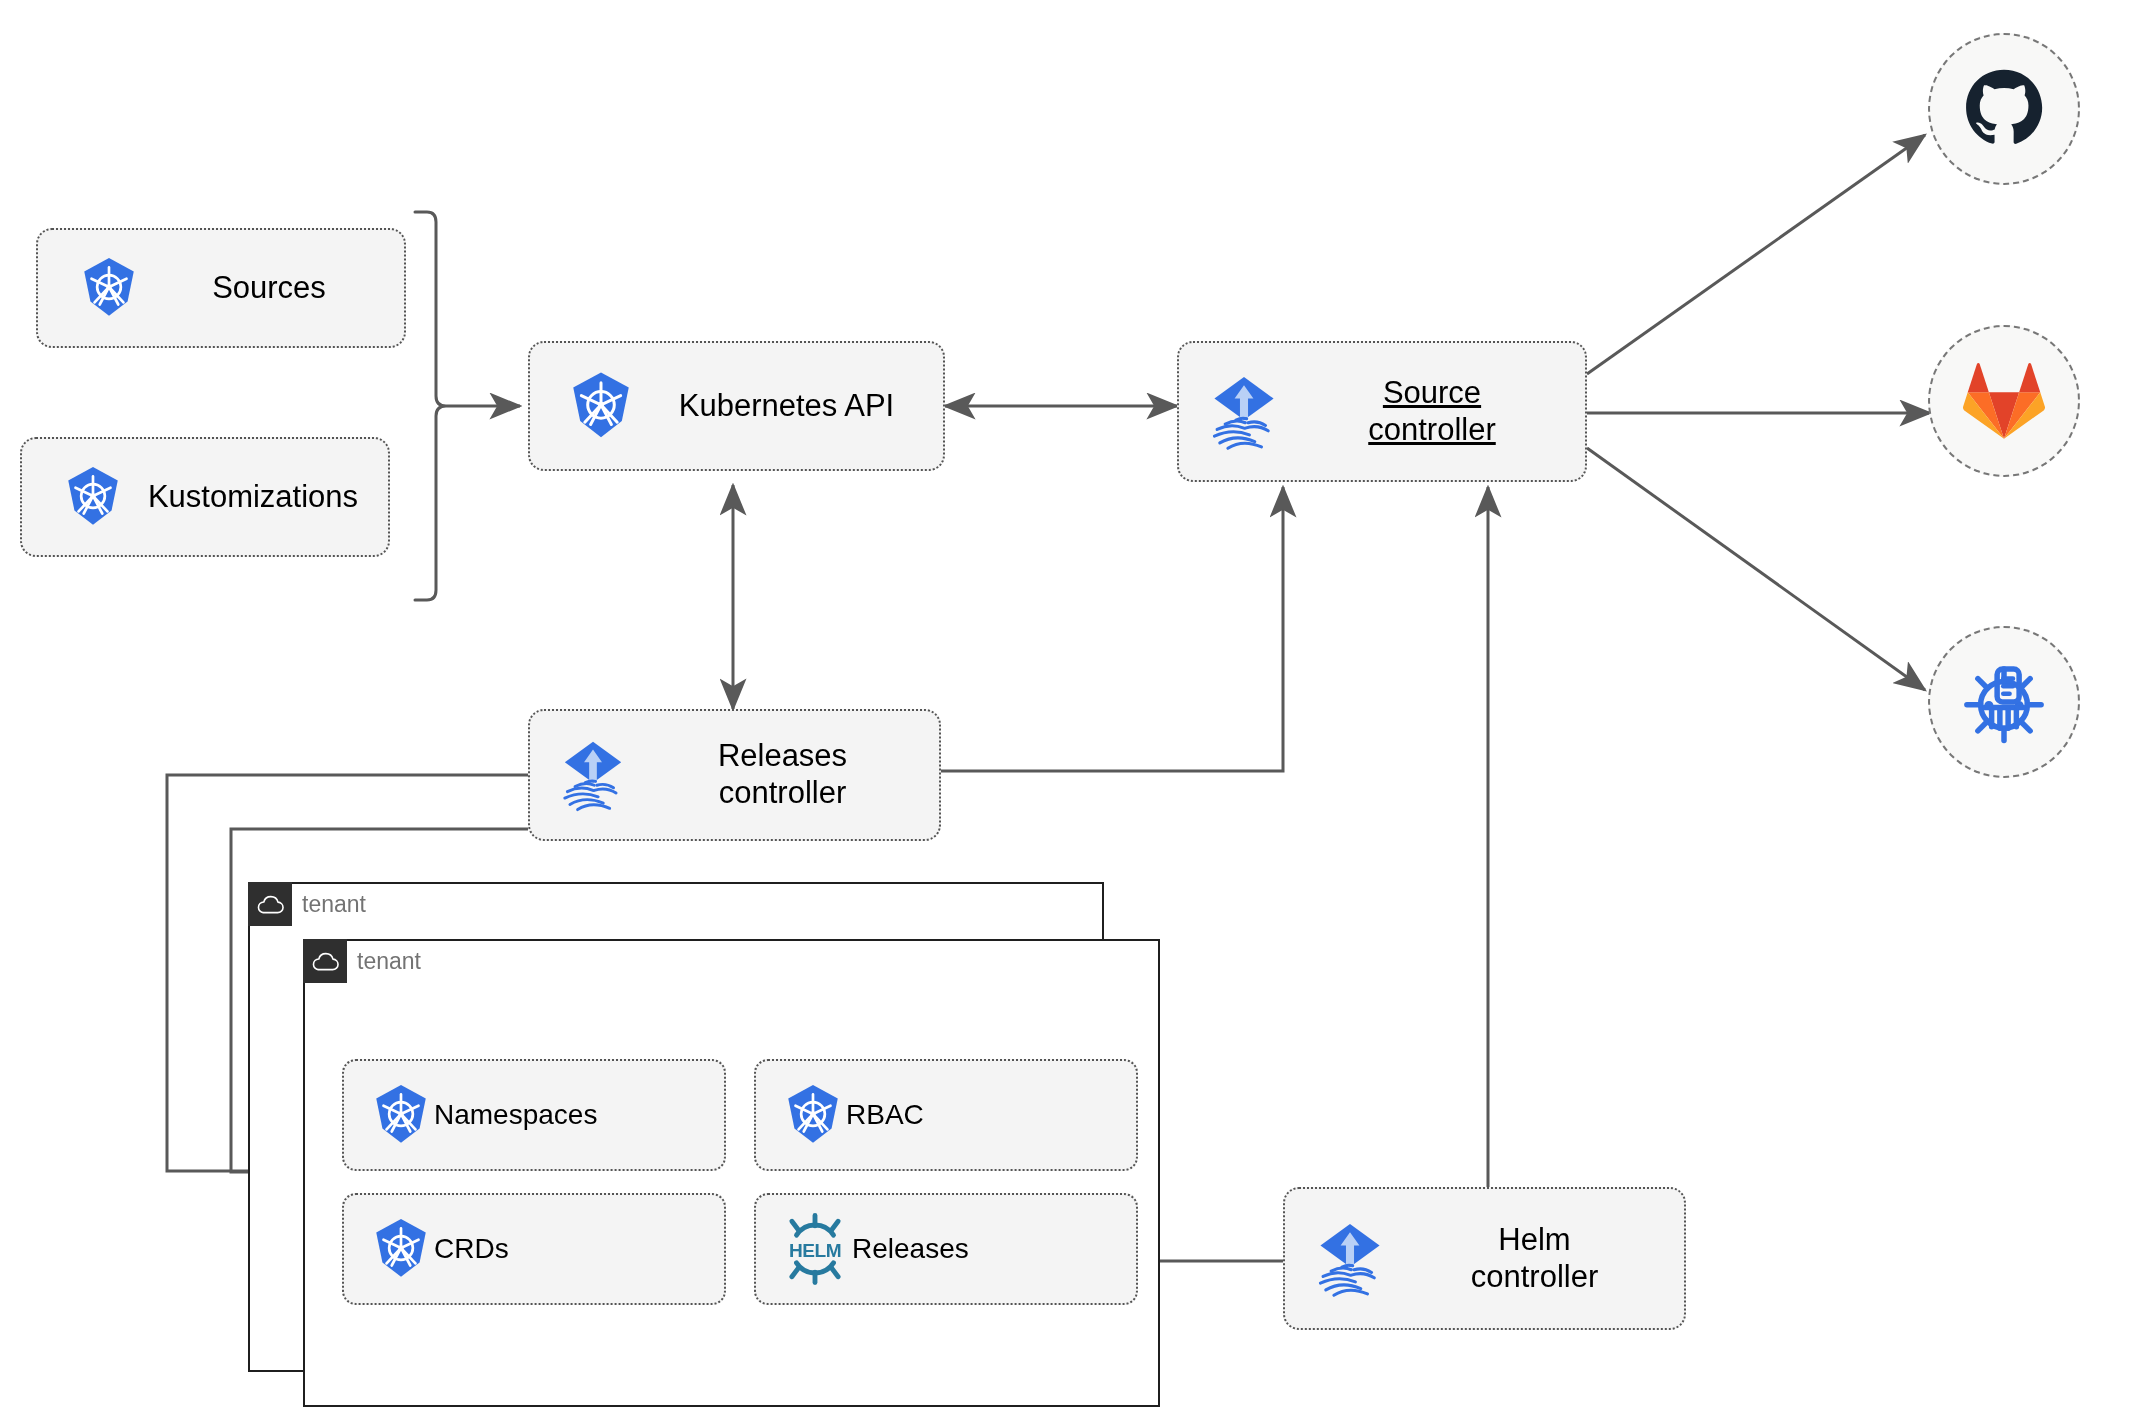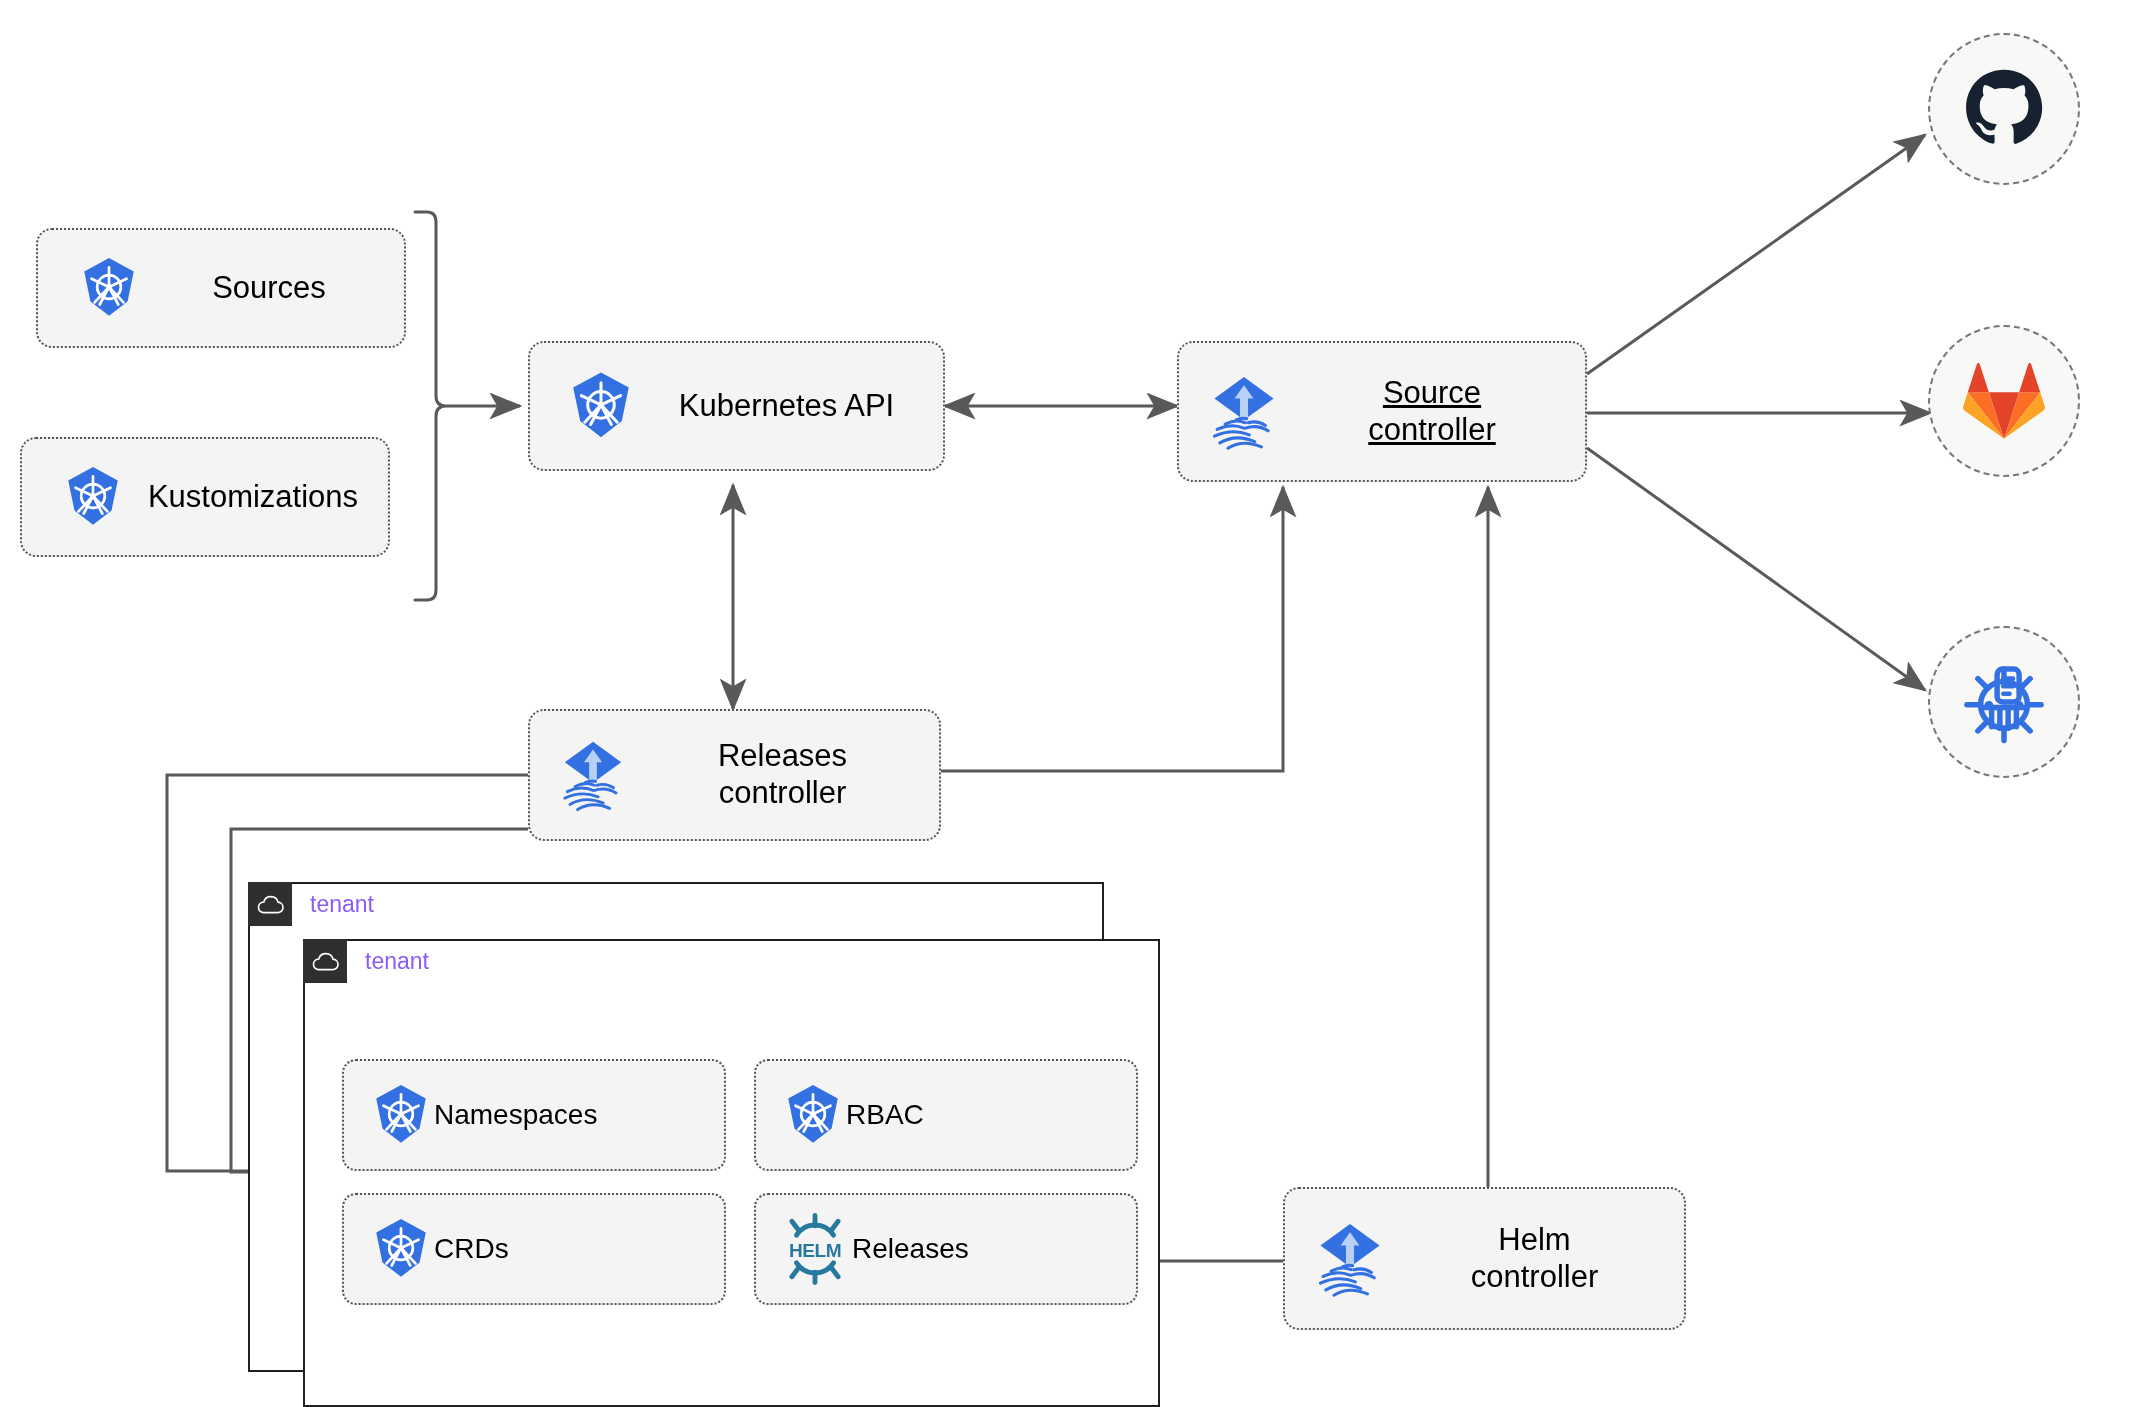--- a/index.html
+++ b/index.html
@@ -88,22 +88,22 @@
   .tenant-badge {
     width: 44px;
     height: 44px;
     background: #2f2f2f;
     display: flex;
     align-items: center;
     justify-content: center;
   }
   .tenant-title {
     font-size: 23px;
-    color: #8b5cf6;
-    padding-left: 18px;
+    color: #737373;
+    padding-left: 10px;
     white-space: nowrap;
   }
   .tenant-inner-grid {
     position: absolute;
     display: grid;
     grid-template-columns: 270px 270px;
     grid-template-rows: 96px 96px;
     column-gap: 22px;
     row-gap: 16px;
   }

